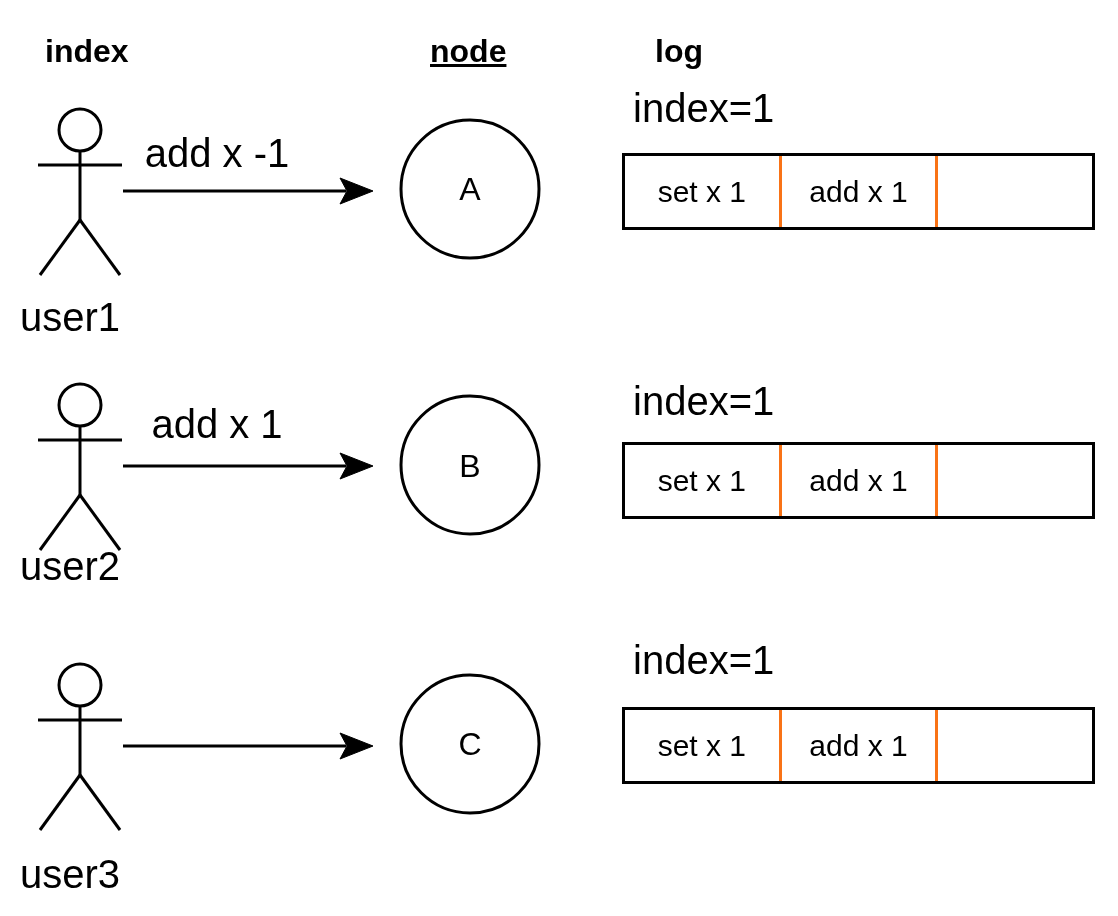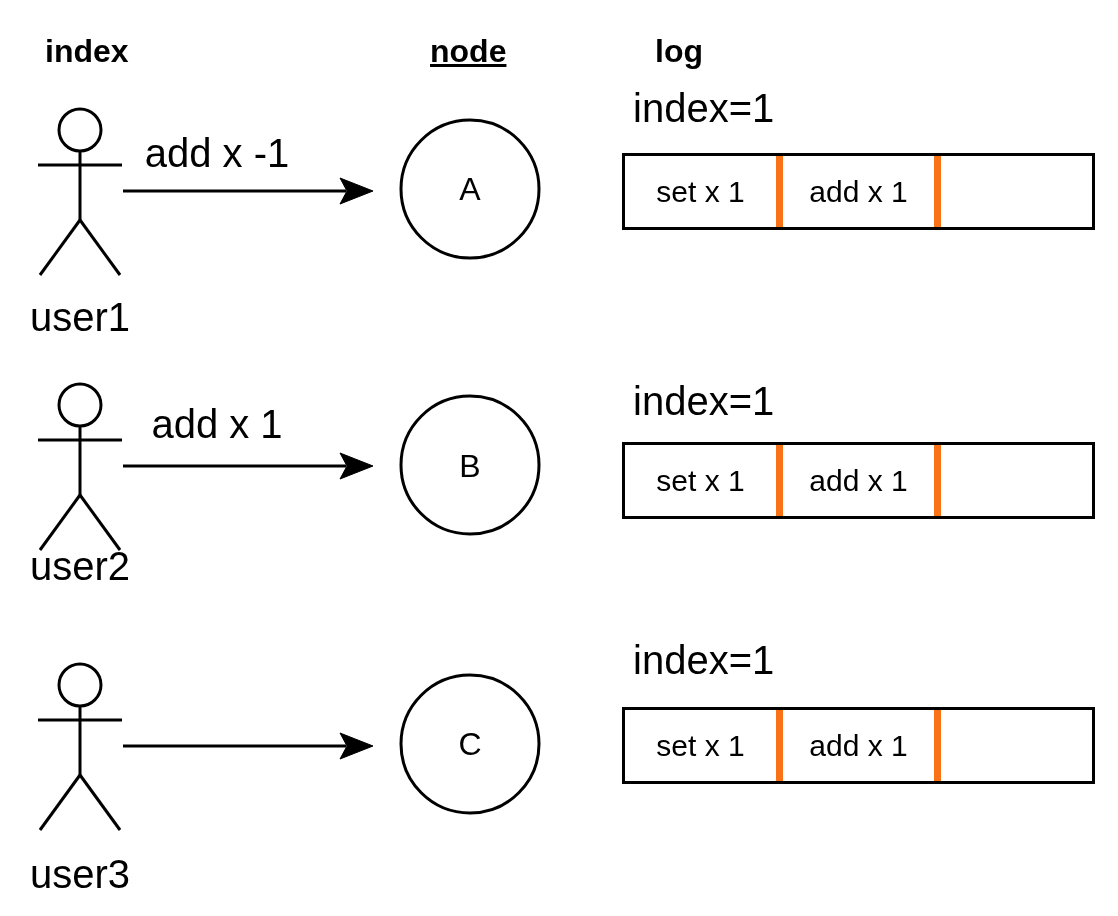--- a/index.html
+++ b/index.html
@@ -3,26 +3,26 @@
 <meta charset="utf-8">
 <style>
   html, body { margin:0; padding:0; background:#ffffff; }
   body { font-family:"Liberation Sans", sans-serif; color:#000000; }
   .canvas { position:relative; width:1118px; height:916px; background:#ffffff; overflow:hidden; }
   .gfx { position:absolute; left:0; top:0; width:1118px; height:916px; }
   .txt { position:absolute; white-space:nowrap; }
   .hdr { font-weight:700; font-size:32px; line-height:34px; }
   .lbl { font-size:40px; line-height:34px; }
   .arrow-lbl { width:240px; text-align:center; }
-  .user-lbl { width:120px; text-align:center; }
+  .user-lbl { width:120px; text-align:left; }
   .node-lbl { width:140px; text-align:center; font-size:32px; }
   .index-lbl { }
   .log-table { position:absolute; left:622px; width:473px; height:77px; display:flex;
                border:3px solid #000000; box-sizing:border-box; background:#ffffff; }
-  .log-cell { flex:1 1 0; border-right:7px solid #f97316; display:flex;
+  .log-cell { flex:1 1 0; border-right:3px solid #f97316; display:flex;
               align-items:center; justify-content:center; font-size:30px; line-height:34px; }
   .log-cell:last-child { border-right:0; }
   svg line, svg circle, svg path { stroke:#000000; fill:none; stroke-width:3; }
   svg path.head-fill { fill:#000000; stroke:#000000; stroke-width:1; }
   svg circle.node { fill:#ffffff; }
 </style>
 </head>
 <body>
 
 <div class="canvas">

